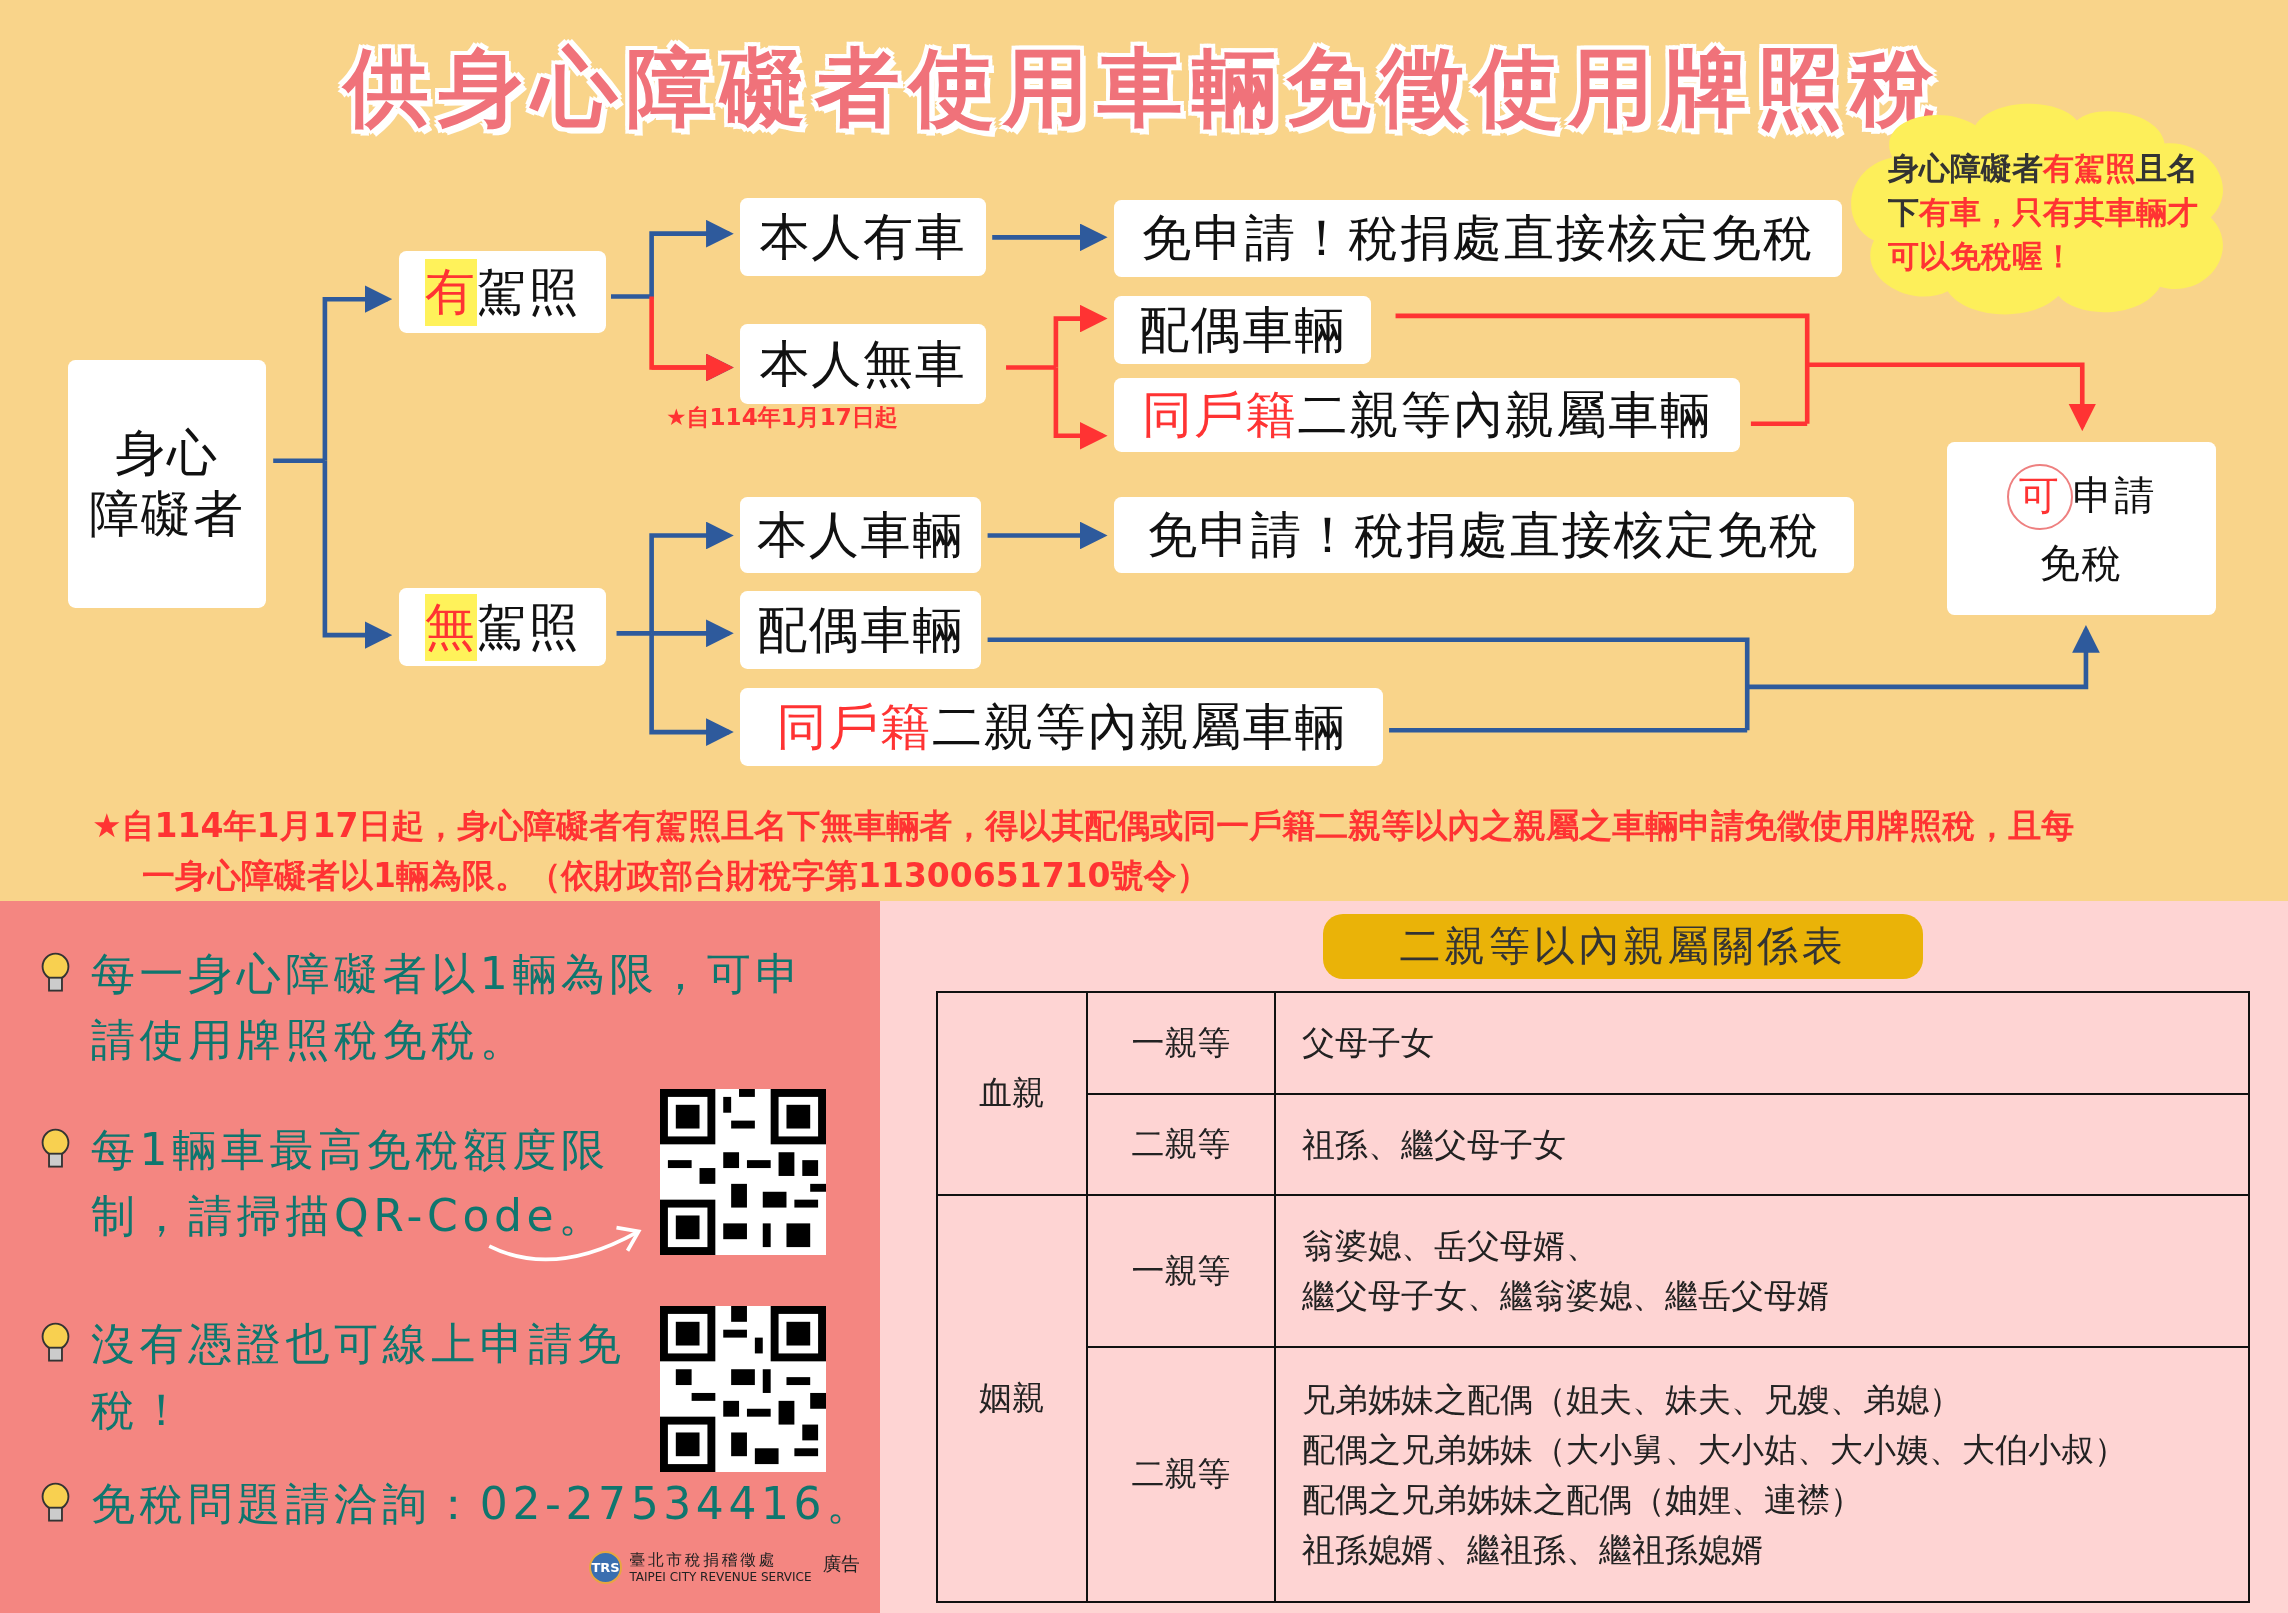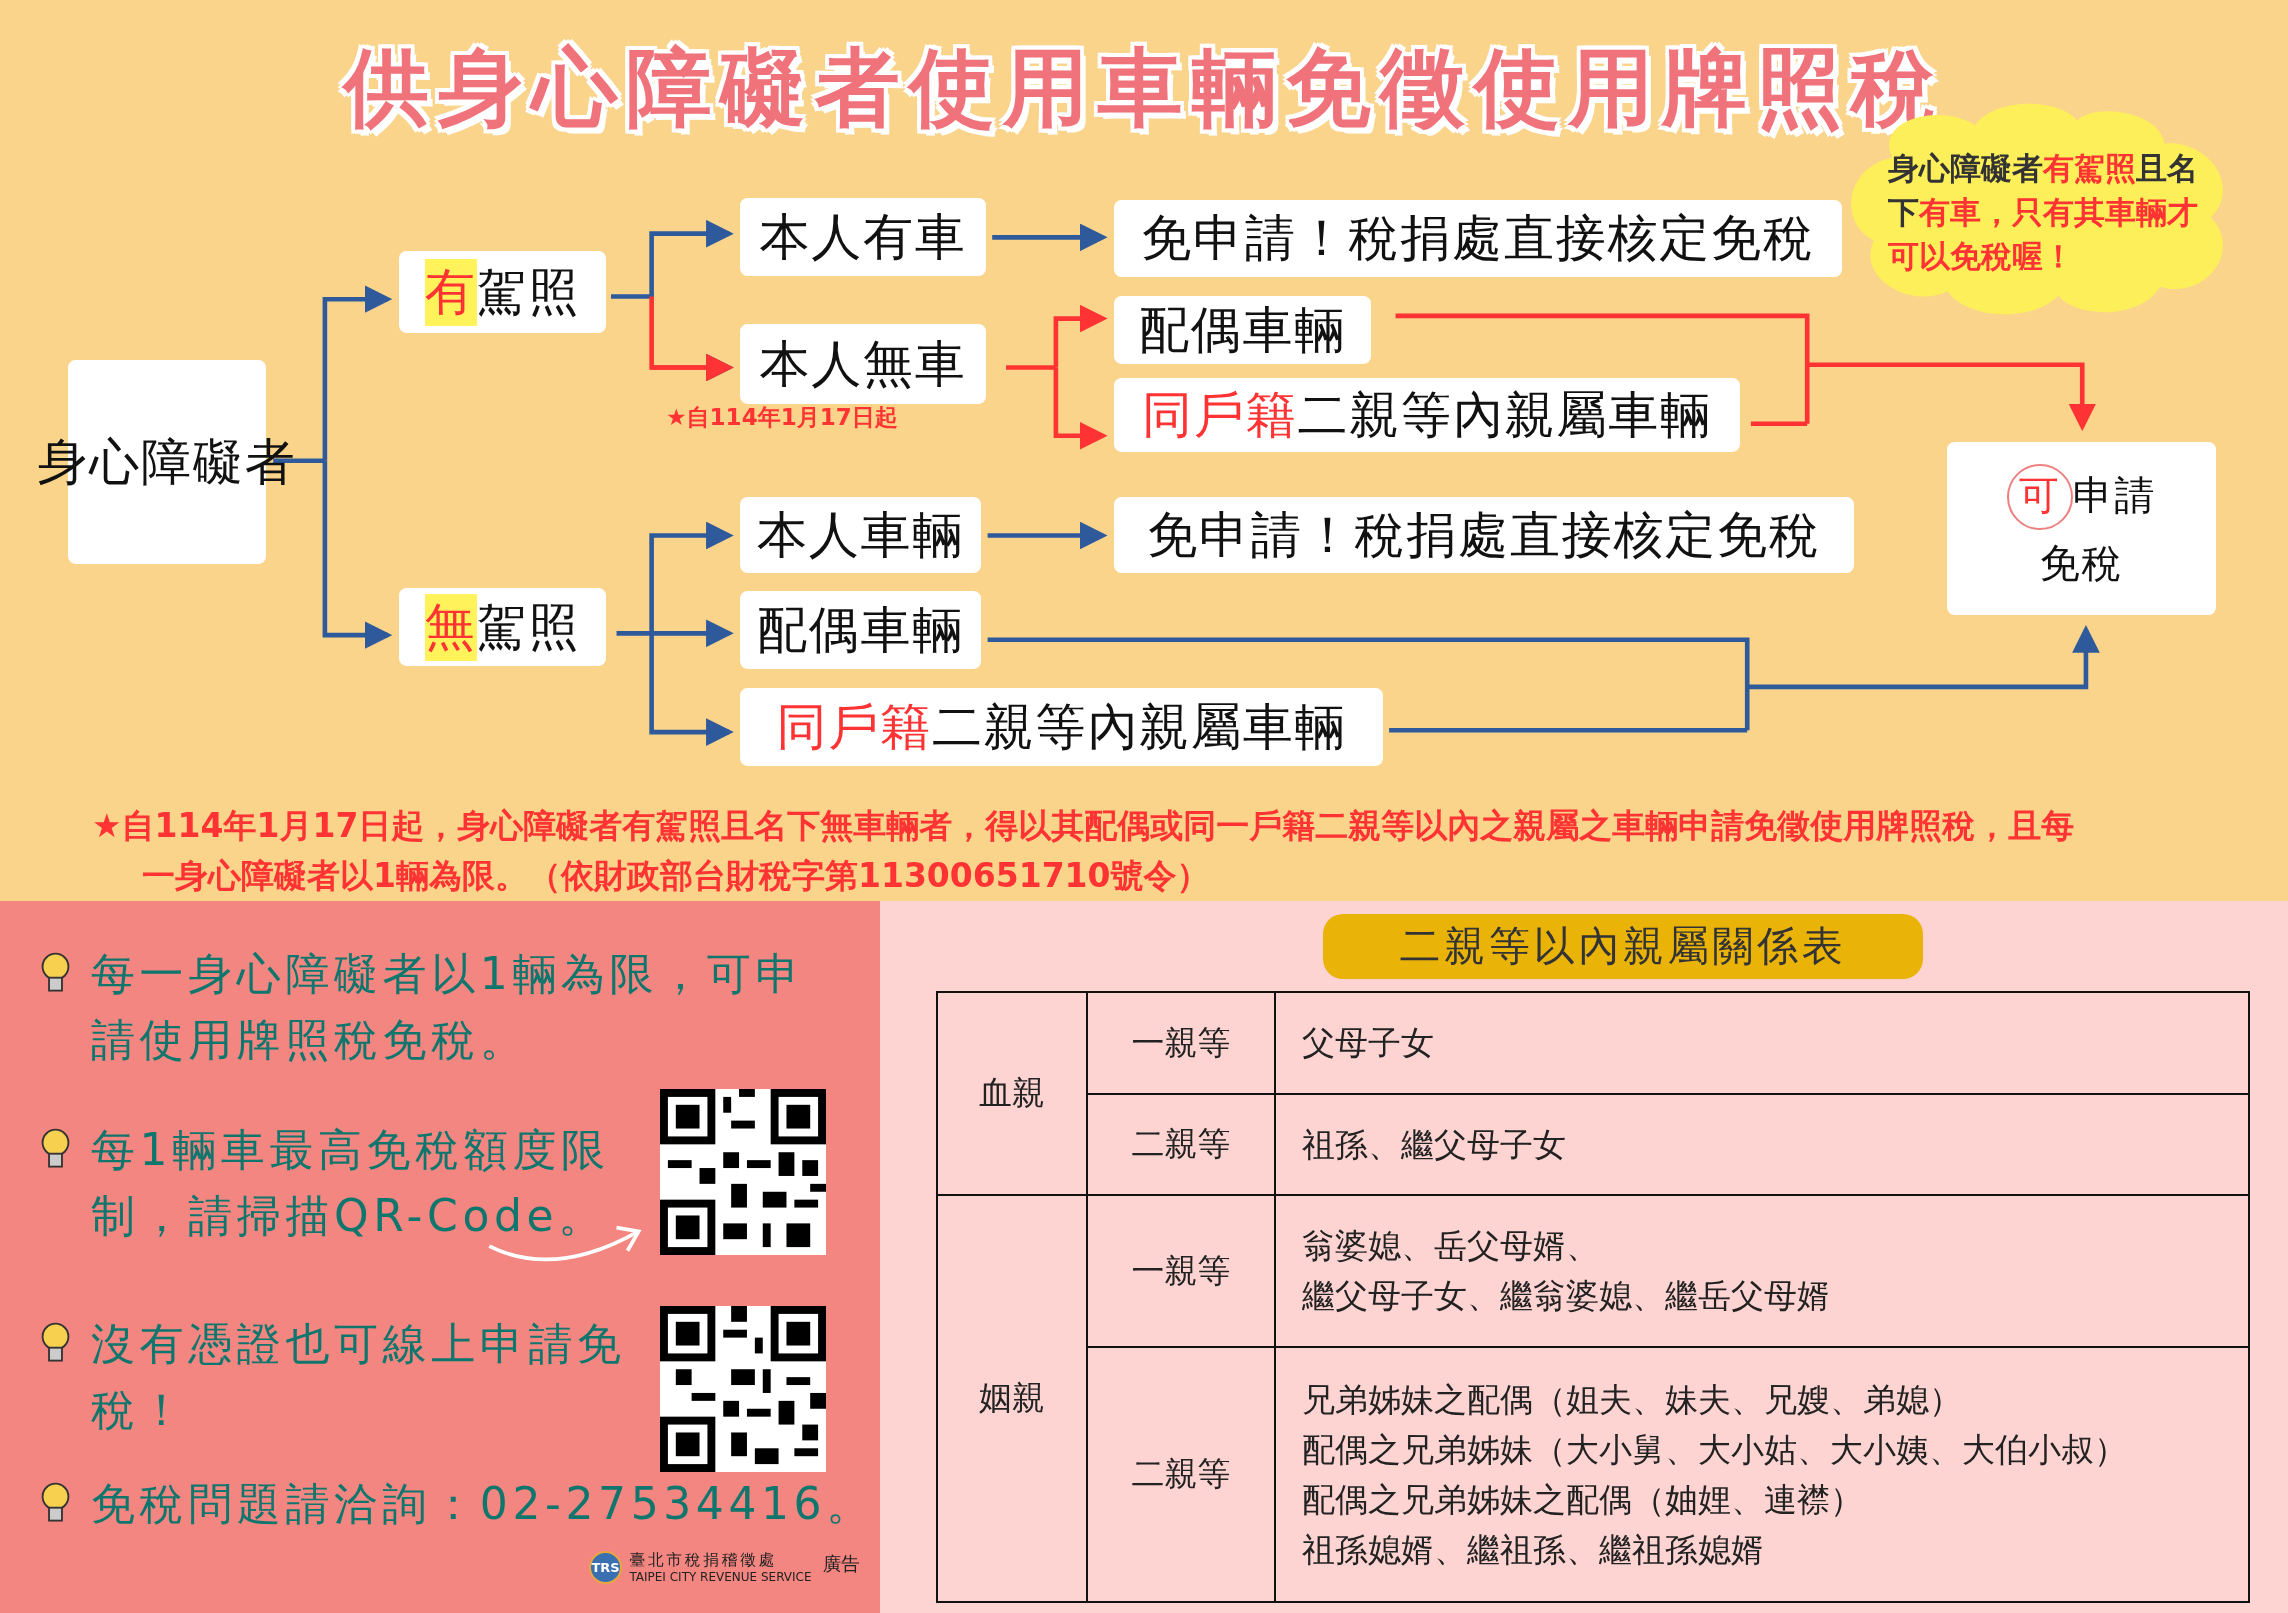--- a/index.html
+++ b/index.html
@@ -130,21 +130,21 @@
     <path d="M706,686 L790,686" stroke="#2e5a9c" marker-end="url(#ab)"></path>
     <path d="M706,686 L706,793 L790,793" stroke="#2e5a9c" marker-end="url(#ab)"></path>
     <path d="M1070,580 L1195,580" stroke="#2e5a9c" marker-end="url(#ab)"></path>
 
     <path d="M1070,693 L1893,693 L1893,791" stroke="#2e5a9c"></path>
     <path d="M1505,791 L1893,791" stroke="#2e5a9c"></path>
     <path d="M1893,744 L2260,744 L2260,682" stroke="#2e5a9c" marker-end="url(#ab)"></path>
   </g>
 </svg>
 
-<div class="box" style="left:68px;top:360px;width:198px;height:204px;flex-direction:row;line-height:61px;">
+<div class="box" style="left:68px;top:360px;width:198px;height:248px;flex-direction:column;line-height:61px;">
   <span>身心</span>
   <span>障礙者</span>
 </div>
 
 <div class="box" style="left:399px;top:251px;width:207px;height:82px;">
   <span class="hl">有</span>
     <span>駕照</span>
 </div>
 
 <div class="box" style="left:399px;top:588px;width:207px;height:78px;">

